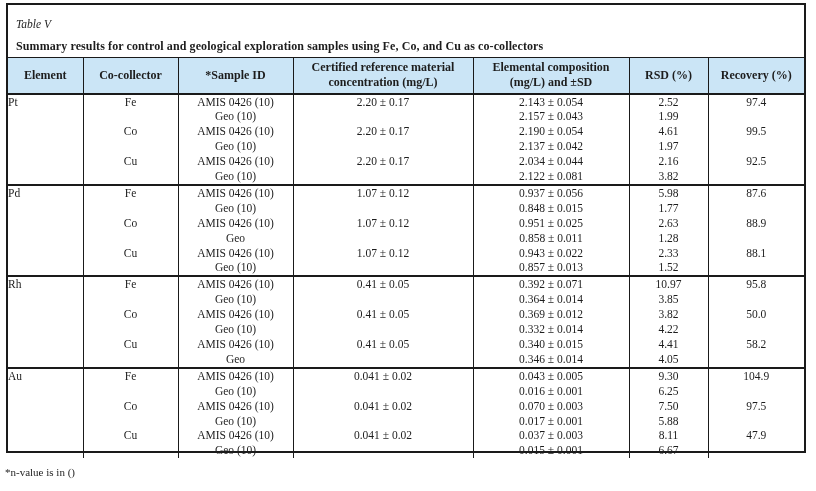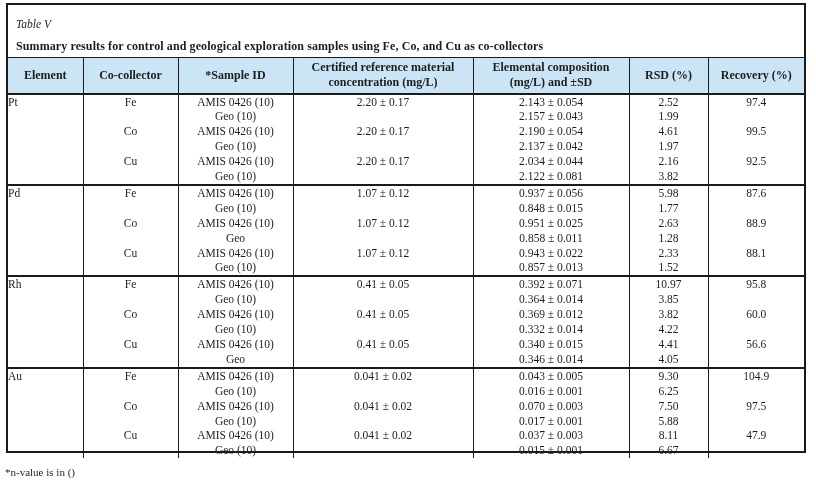--- a/index.html
+++ b/index.html
@@ -219,34 +219,34 @@
             <td class="col-sample">Geo (10)</td>
             <td class="col-composition">0.364 ± 0.014</td>
             <td class="col-rsd">3.85</td>
           </tr>
           <tr>
             <td class="col-cocollector" rowspan="2">Co</td>
             <td class="col-sample">AMIS 0426 (10)</td>
             <td class="col-certified" rowspan="2">0.41 ± 0.05</td>
             <td class="col-composition">0.369 ± 0.012</td>
             <td class="col-rsd">3.82</td>
-            <td class="col-recovery" rowspan="2">60.0</td>
+            <td class="col-recovery" rowspan="2">50.0</td>
           </tr>
           <tr>
             <td class="col-sample">Geo (10)</td>
             <td class="col-composition">0.332 ± 0.014</td>
             <td class="col-rsd">4.22</td>
           </tr>
           <tr>
             <td class="col-cocollector" rowspan="2">Cu</td>
             <td class="col-sample">AMIS 0426 (10)</td>
             <td class="col-certified" rowspan="2">0.41 ± 0.05</td>
             <td class="col-composition">0.340 ± 0.015</td>
             <td class="col-rsd">4.41</td>
-            <td class="col-recovery" rowspan="2">56.6</td>
+            <td class="col-recovery" rowspan="2">58.2</td>
           </tr>
           <tr>
             <td class="col-sample">Geo</td>
             <td class="col-composition">0.346 ± 0.014</td>
             <td class="col-rsd">4.05</td>
           </tr>
           <tr class="section-start">
             <td class="col-element" rowspan="6">Au</td>
             <td class="col-cocollector" rowspan="2">Fe</td>
             <td class="col-sample">AMIS 0426 (10)</td>

